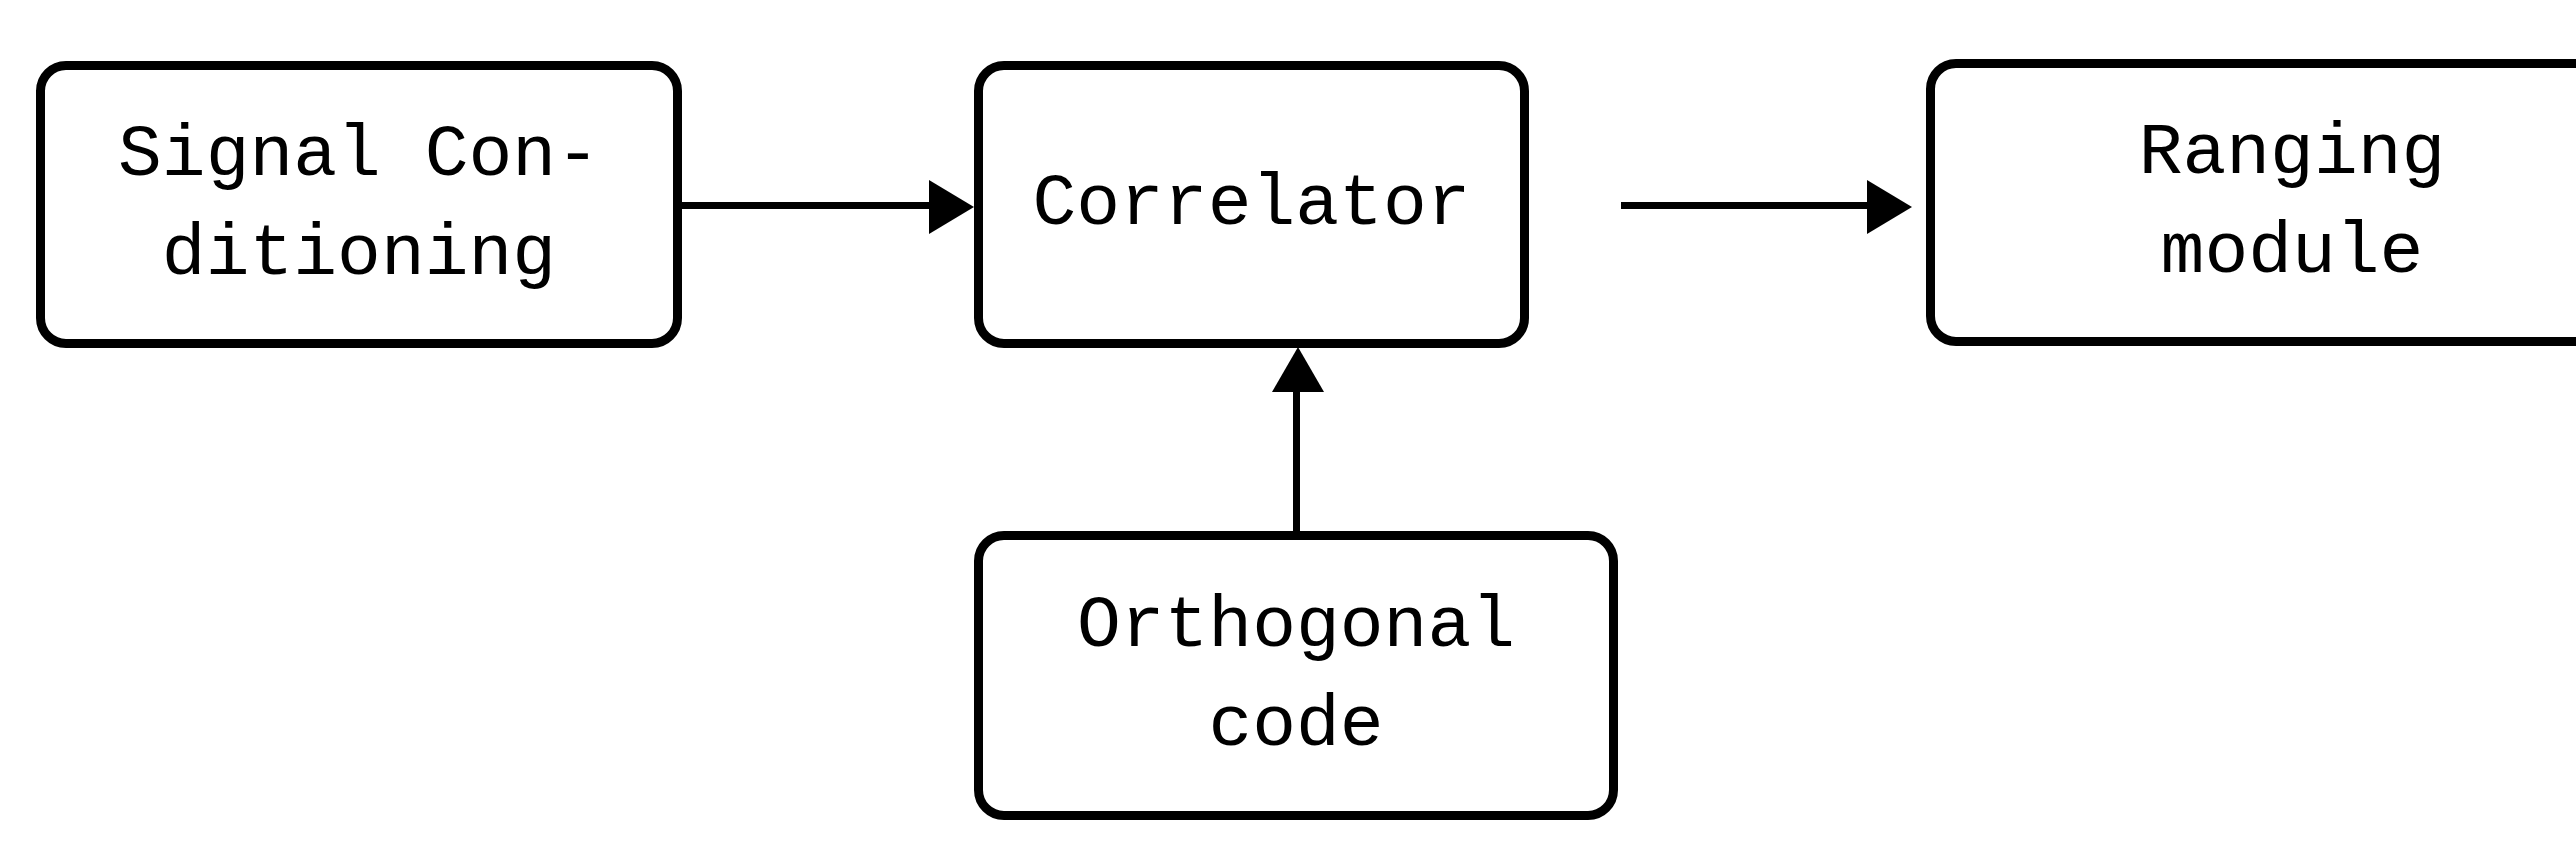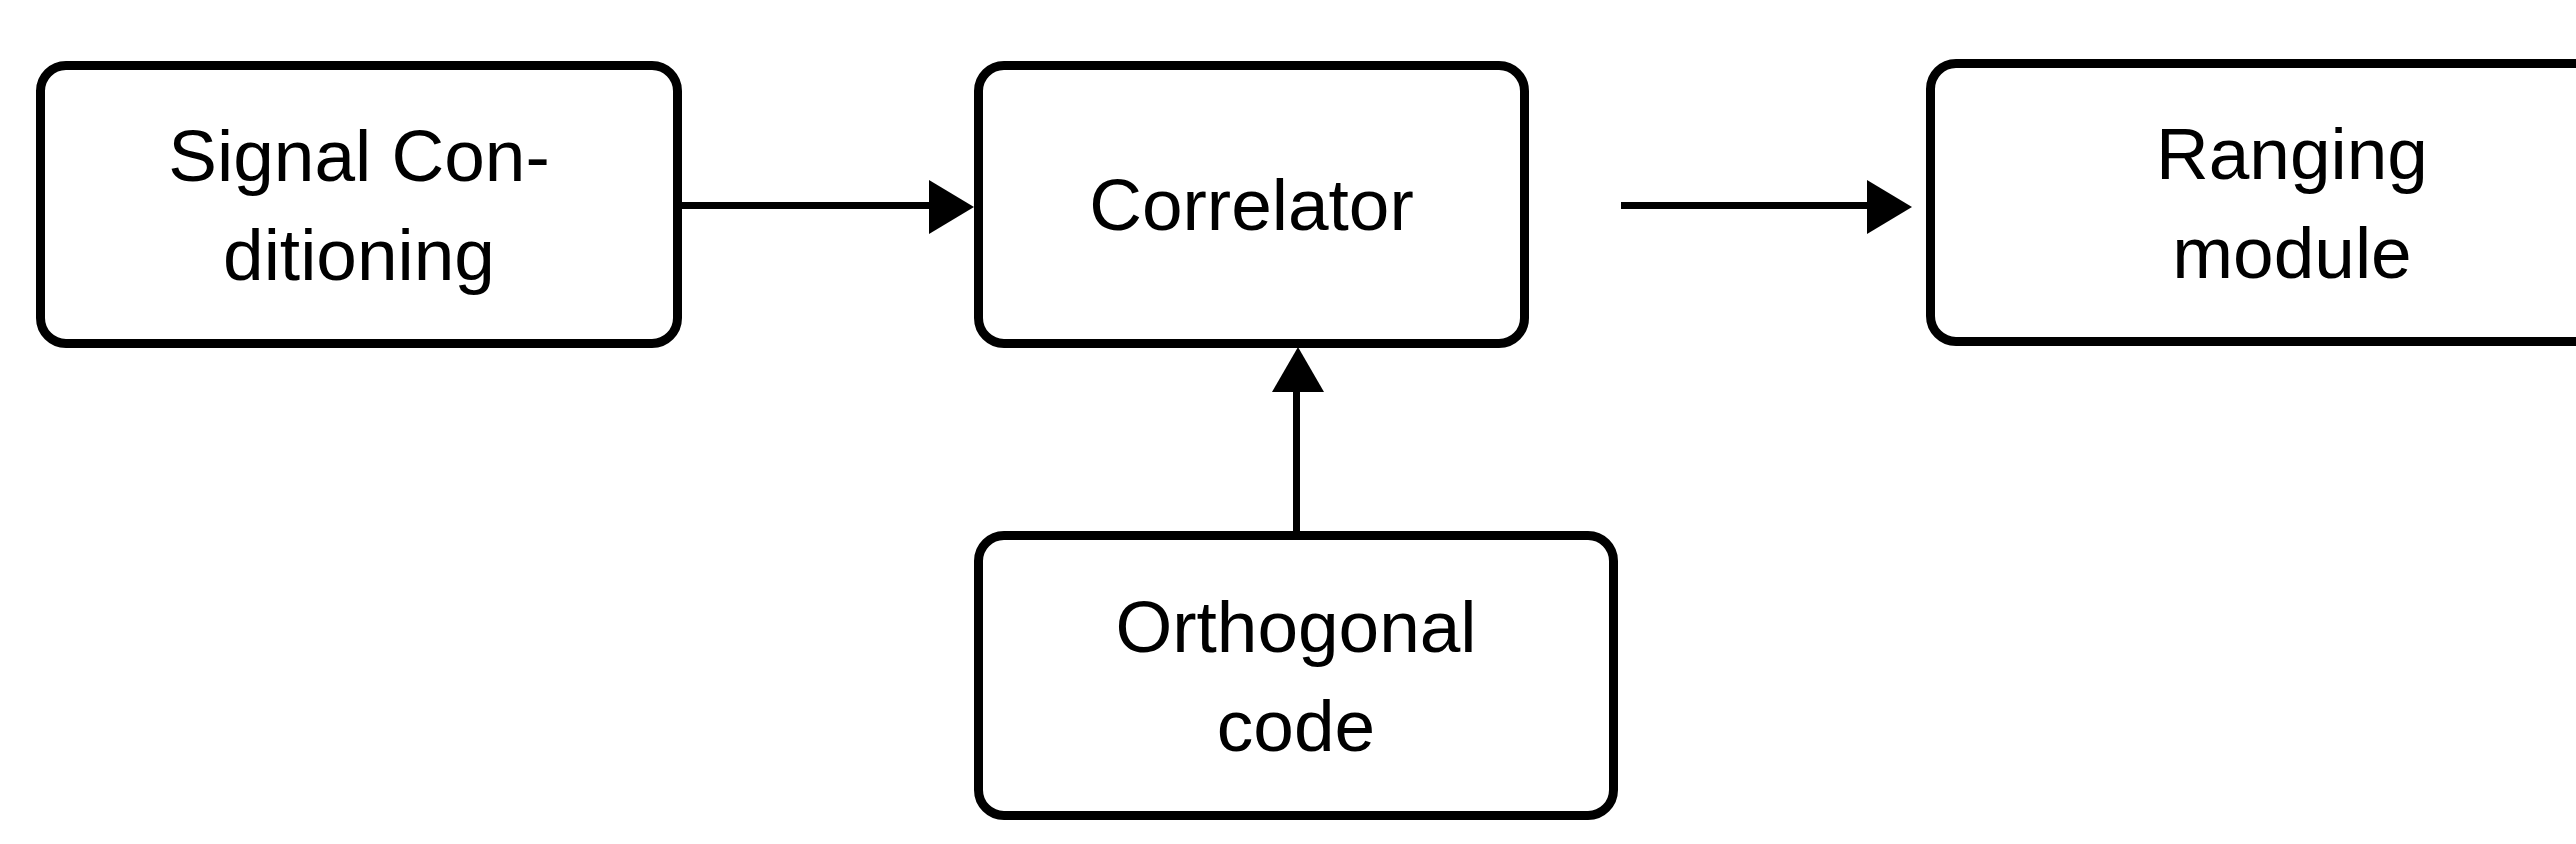--- a/index.html
+++ b/index.html
@@ -11,21 +11,21 @@
     margin: 0;
     padding: 0;
     background: var(--paper);
   }
   .canvas {
     position: relative;
     width: 2576px;
     height: 844px;
     background: var(--paper);
     overflow: hidden;
-    font-family: Liberation Sans, sans-serif;
+    font-family: Liberation Mono, monospace;
     border-radius: 31px;
   }
   .node {
     position: absolute;
     border: 9px solid var(--ink);
     border-radius: 30px;
     background: var(--paper);
     display: flex;
     align-items: center;
     justify-content: center;

